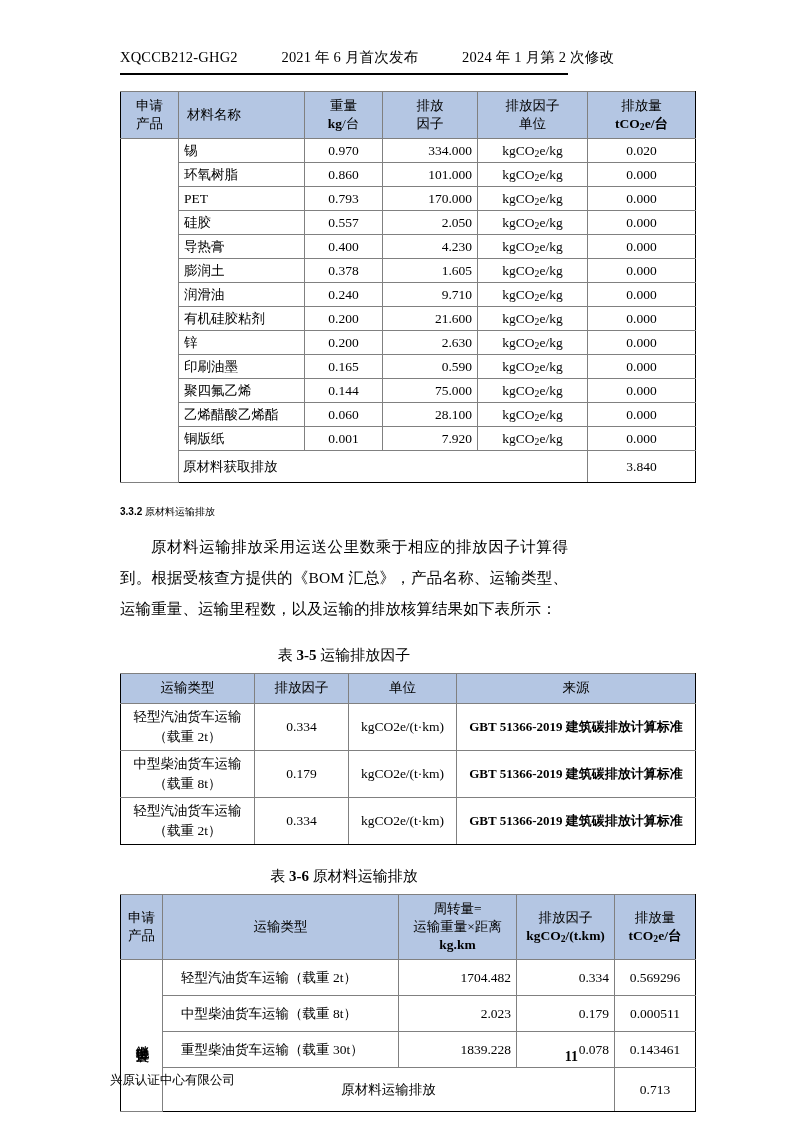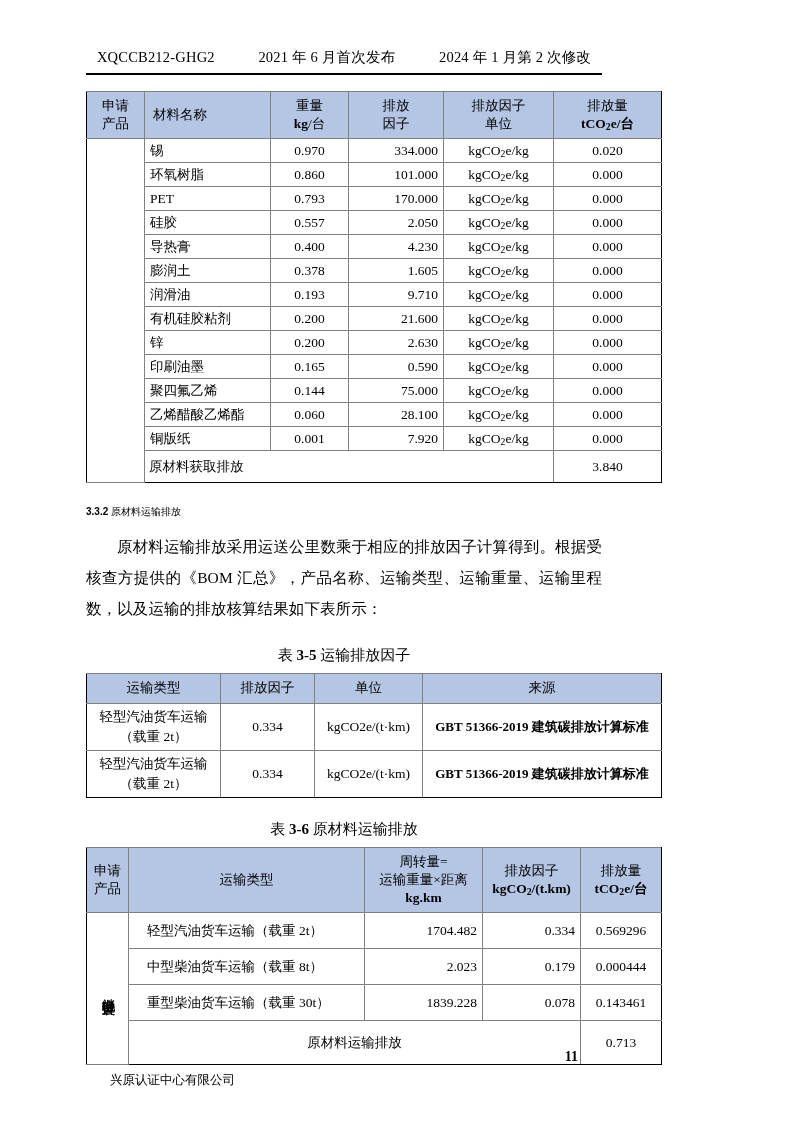--- a/index.html
+++ b/index.html
@@ -13,21 +13,21 @@
     font-family: "Liberation Serif", "DejaVu Serif", serif;
     color: #000000;
     position: relative;
     overflow: hidden;
   }
   .page {
     width: 688px;
     height: 1123px;
     position: relative;
     box-sizing: border-box;
-    padding: 0 86px;
+    padding: 0 120px;
   }
 
   
   .doc-header {
     padding-top: 48px;
     text-align: center;
     font-size: 14.5px;
     letter-spacing: 0.2px;
     white-space: nowrap;
   }
@@ -238,21 +238,21 @@
         </tr>
         <tr>
           <td class="l">膨润土</td>
           <td class="c">0.378</td>
           <td class="r">1.605</td>
           <td class="c">kgCO<span class="sub">2</span>e/kg</td>
           <td class="c edge-r">0.000</td>
         </tr>
         <tr>
           <td class="l">润滑油</td>
-          <td class="c">0.193</td>
+          <td class="c">0.240</td>
           <td class="r">9.710</td>
           <td class="c">kgCO<span class="sub">2</span>e/kg</td>
           <td class="c edge-r">0.000</td>
         </tr>
         <tr>
           <td class="l">有机硅胶粘剂</td>
           <td class="c">0.200</td>
           <td class="r">21.600</td>
           <td class="c">kgCO<span class="sub">2</span>e/kg</td>
           <td class="c edge-r">0.000</td>
@@ -326,20 +326,26 @@
       </tr>
     </thead>
     <tbody id="t35-body">
         <tr>
           <td class="type-cell edge-l"><span>轻型汽油货车运输</span><br><span>（载重 2t）</span></td>
           <td class="c">0.334</td>
           <td class="c">kgCO2e/(t·km)</td>
           <td class="src-cell edge-r">GBT 51366-2019  建筑碳排放计算标准</td>
         </tr>
         <tr>
+          <td class="type-cell edge-l"><span>中型柴油货车运输</span><br><span>（载重 8t）</span></td>
+          <td class="c">0.179</td>
+          <td class="c">kgCO2e/(t·km)</td>
+          <td class="src-cell edge-r">GBT 51366-2019  建筑碳排放计算标准</td>
+        </tr>
+        <tr>
           <td class="type-cell edge-l"><span>轻型汽油货车运输</span><br><span>（载重 2t）</span></td>
           <td class="c">0.334</td>
           <td class="c">kgCO2e/(t·km)</td>
           <td class="src-cell edge-r">GBT 51366-2019  建筑碳排放计算标准</td>
         </tr>
       </tbody>
   </table>
 
   <div class="tbl-caption">
     <span>表 </span><span class="cap-num">3-6</span><span> 原材料运输排放</span>
@@ -380,21 +386,21 @@
           <td class="vert-label edge-l" rowspan="4"><span>继电保护装置</span></td>
           <td class="l type-cell">轻型汽油货车运输（载重 2t）</td>
           <td class="r">1704.482</td>
           <td class="r">0.334</td>
           <td class="c edge-r">0.569296</td>
         </tr>
         <tr>
           <td class="l type-cell">中型柴油货车运输（载重 8t）</td>
           <td class="r">2.023</td>
           <td class="r">0.179</td>
-          <td class="c edge-r">0.000444</td>
+          <td class="c edge-r">0.000511</td>
         </tr>
         <tr>
           <td class="l type-cell">重型柴油货车运输（载重 30t）</td>
           <td class="r">1839.228</td>
           <td class="r">0.078</td>
           <td class="c edge-r">0.143461</td>
         </tr>
         <tr>
           <td class="total-td" colspan="3">原材料运输排放</td>
           <td class="c b edge-r">0.713</td>

